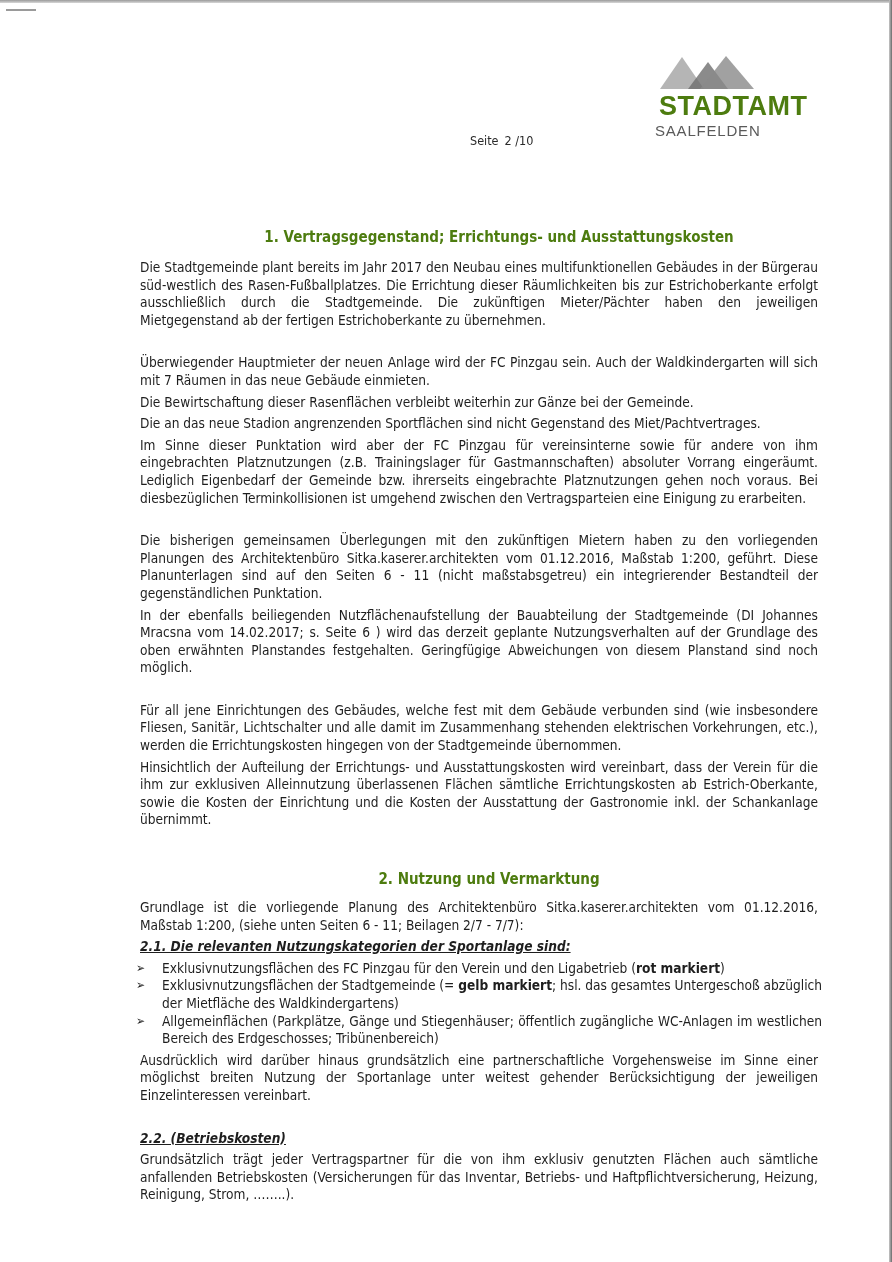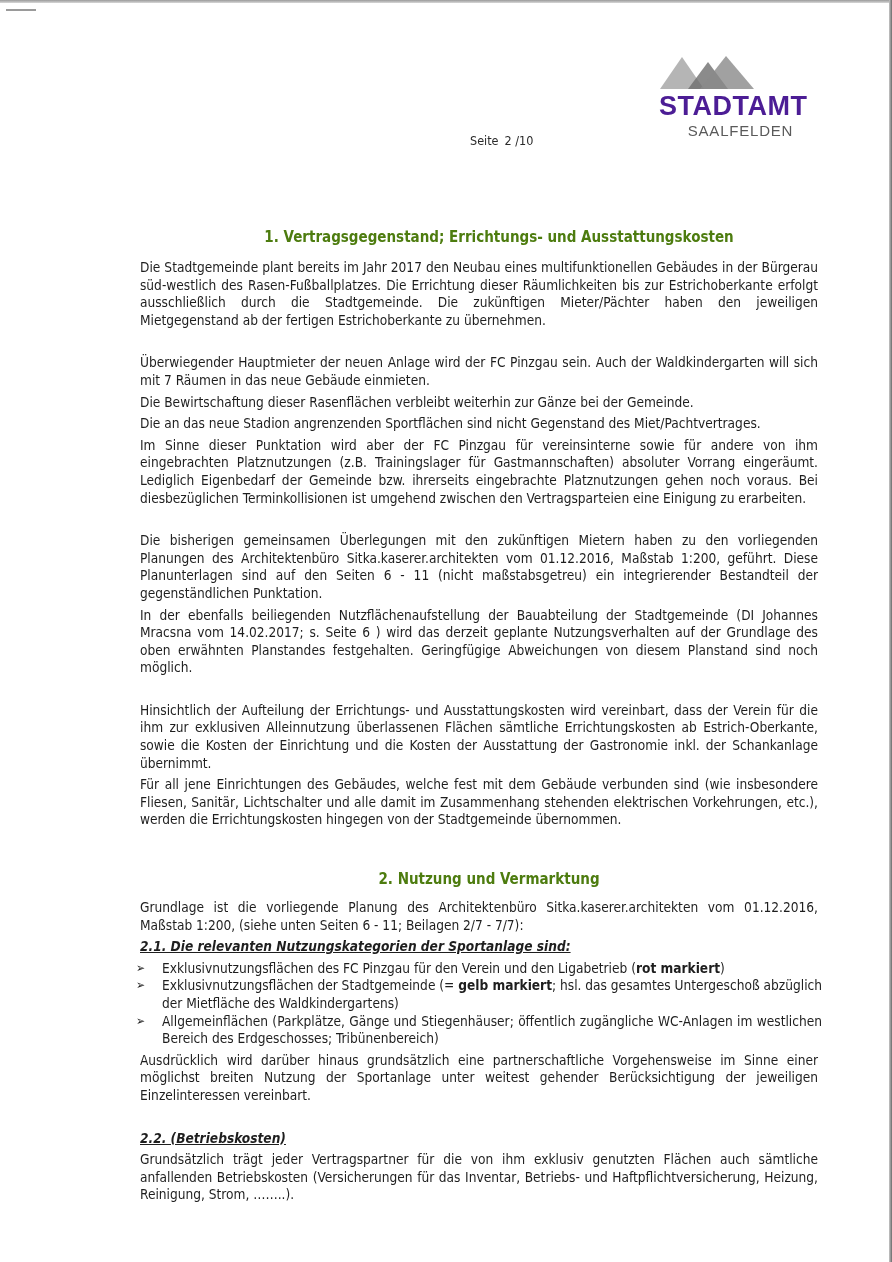--- a/index.html
+++ b/index.html
@@ -7,22 +7,22 @@
     width: 892px; height: 1262px; position: relative; overflow: hidden;
     background: #ffffff; color: #1e1e1e;
     font-family: "DejaVu Sans Condensed", "Liberation Sans Narrow", "Liberation Sans", sans-serif;
   }
   .scan-top { position: absolute; left: 0; top: 0; width: 892px; height: 3px; background: linear-gradient(#9a9a9a, #d8d8d8); }
   .scan-right { position: absolute; right: 0; top: 0; width: 3px; height: 1262px; background: linear-gradient(90deg, #c8c8c8, #6a6a6a); }
   .scan-mark { position: absolute; left: 6px; top: 9px; width: 30px; height: 2px; background: #9a9a9a; }
 
   .logo { position: absolute; left: 655px; top: 55px; width: 175px; text-align: center; }
   .logo svg { display: block; margin: 0 auto 0 5px; }
-  .logo-title { font-family: "Liberation Sans", sans-serif; font-weight: bold; font-size: 27px; color: #4c1d95; letter-spacing: 0.5px; line-height: 28px; margin-top: 3px; text-align: left; padding-left: 4px; }
-  .logo-sub { font-family: "Liberation Sans", sans-serif; font-size: 15px; color: #5a5a5a; letter-spacing: 0.8px; text-align: center; padding-right: 4px; margin-top: 2px; }
+  .logo-title { font-family: "Liberation Sans", sans-serif; font-weight: bold; font-size: 27px; color: #4d7c0f; letter-spacing: 0.5px; line-height: 28px; margin-top: 3px; text-align: left; padding-left: 4px; }
+  .logo-sub { font-family: "Liberation Sans", sans-serif; font-size: 15px; color: #5a5a5a; letter-spacing: 0.8px; text-align: left; padding-right: 4px; margin-top: 2px; }
 
   .page-num { position: absolute; left: 470px; top: 133px; font-size: 12.5px; color: #2a2a2a; text-align: right; }
   .page-num span { margin-left: 6px; }
 
   .content { position: absolute; left: 136px; top: 227px; width: 686px; font-size: 13.6px; line-height: 17.6px; }
   .content p { margin: 4px; text-align: justify; }
   .gap { height: 17px; }
   h2 { margin: 0; text-align: center; font-size: 15px; font-weight: bold; line-height: 20px; color: #4d7c0f; }
   .h1 { padding-left: 40px; margin-bottom: 12px; }
   .h2 { margin-top: 40px; margin-bottom: 10px; padding-left: 20px; }
@@ -59,22 +59,22 @@
   <p>Die Stadtgemeinde plant bereits im Jahr 2017 den Neubau eines multifunktionellen Gebäudes in der Bürgerau süd-westlich des Rasen-Fußballplatzes. Die Errichtung dieser Räumlichkeiten bis zur Estrichoberkante erfolgt ausschließlich durch die Stadtgemeinde. Die zukünftigen Mieter/Pächter haben den jeweiligen Mietgegenstand ab der fertigen Estrichoberkante zu übernehmen.</p>
   <div class="gap"></div>
   <p>Überwiegender Hauptmieter der neuen Anlage wird der FC Pinzgau sein. Auch der Waldkindergarten will sich mit 7 Räumen in das neue Gebäude einmieten.</p>
   <p>Die Bewirtschaftung dieser Rasenflächen verbleibt weiterhin zur Gänze bei der Gemeinde.</p>
   <p>Die an das neue Stadion angrenzenden Sportflächen sind nicht Gegenstand des Miet/Pachtvertrages.</p>
   <p>Im Sinne dieser Punktation wird aber der FC Pinzgau für vereinsinterne sowie für andere von ihm eingebrachten Platznutzungen (z.B. Trainingslager für Gastmannschaften) absoluter Vorrang eingeräumt. Lediglich Eigenbedarf der Gemeinde bzw. ihrerseits eingebrachte Platznutzungen gehen noch voraus. Bei diesbezüglichen Terminkollisionen ist umgehend zwischen den Vertragsparteien eine Einigung zu erarbeiten.</p>
   <div class="gap"></div>
   <p>Die bisherigen gemeinsamen Überlegungen mit den zukünftigen Mietern haben zu den vorliegenden Planungen des Architektenbüro Sitka.kaserer.architekten vom 01.12.2016, Maßstab 1:200, geführt. Diese Planunterlagen sind auf den Seiten 6 - 11 (nicht maßstabsgetreu) ein integrierender Bestandteil der gegenständlichen Punktation.</p>
   <p>In der ebenfalls beiliegenden Nutzflächenaufstellung  der Bauabteilung der Stadtgemeinde (DI Johannes Mracsna vom 14.02.2017; s. Seite 6 ) wird das derzeit geplante Nutzungsverhalten auf der Grundlage des oben erwähnten Planstandes festgehalten. Geringfügige Abweichungen von diesem Planstand sind noch möglich.</p>
   <div class="gap"></div>
+  <p>Für all jene Einrichtungen des Gebäudes, welche fest mit dem Gebäude verbunden sind (wie insbesondere Fliesen, Sanitär, Lichtschalter und alle damit im Zusammenhang stehenden elektrischen Vorkehrungen, etc.), werden die Errichtungskosten hingegen von der Stadtgemeinde übernommen.</p>
   <p>Hinsichtlich der Aufteilung der Errichtungs- und Ausstattungskosten wird vereinbart, dass der Verein für die ihm zur exklusiven Alleinnutzung überlassenen Flächen sämtliche Errichtungskosten ab Estrich-Oberkante, sowie die Kosten der Einrichtung und die Kosten der Ausstattung der Gastronomie inkl. der Schankanlage übernimmt.</p>
-  <p>Für all jene Einrichtungen des Gebäudes, welche fest mit dem Gebäude verbunden sind (wie insbesondere Fliesen, Sanitär, Lichtschalter und alle damit im Zusammenhang stehenden elektrischen Vorkehrungen, etc.), werden die Errichtungskosten hingegen von der Stadtgemeinde übernommen.</p>
 
   <h2 class="h2">2. Nutzung und Vermarktung</h2>
 
   <p>Grundlage ist die vorliegende Planung des Architektenbüro Sitka.kaserer.architekten vom 01.12.2016, Maßstab 1:200, (siehe unten Seiten 6 - 11; Beilagen 2/7 - 7/7):</p>
   <p class="subhead">2.1. Die relevanten Nutzungskategorien der Sportanlage sind:</p>
   <ul class="bullets">
     <li>
       <span class="arrow">➢</span><span>Exklusivnutzungsflächen des FC Pinzgau für den Verein und den Ligabetrieb (</span><b>rot markiert</b><span>)</span>
     </li>
     <li>

